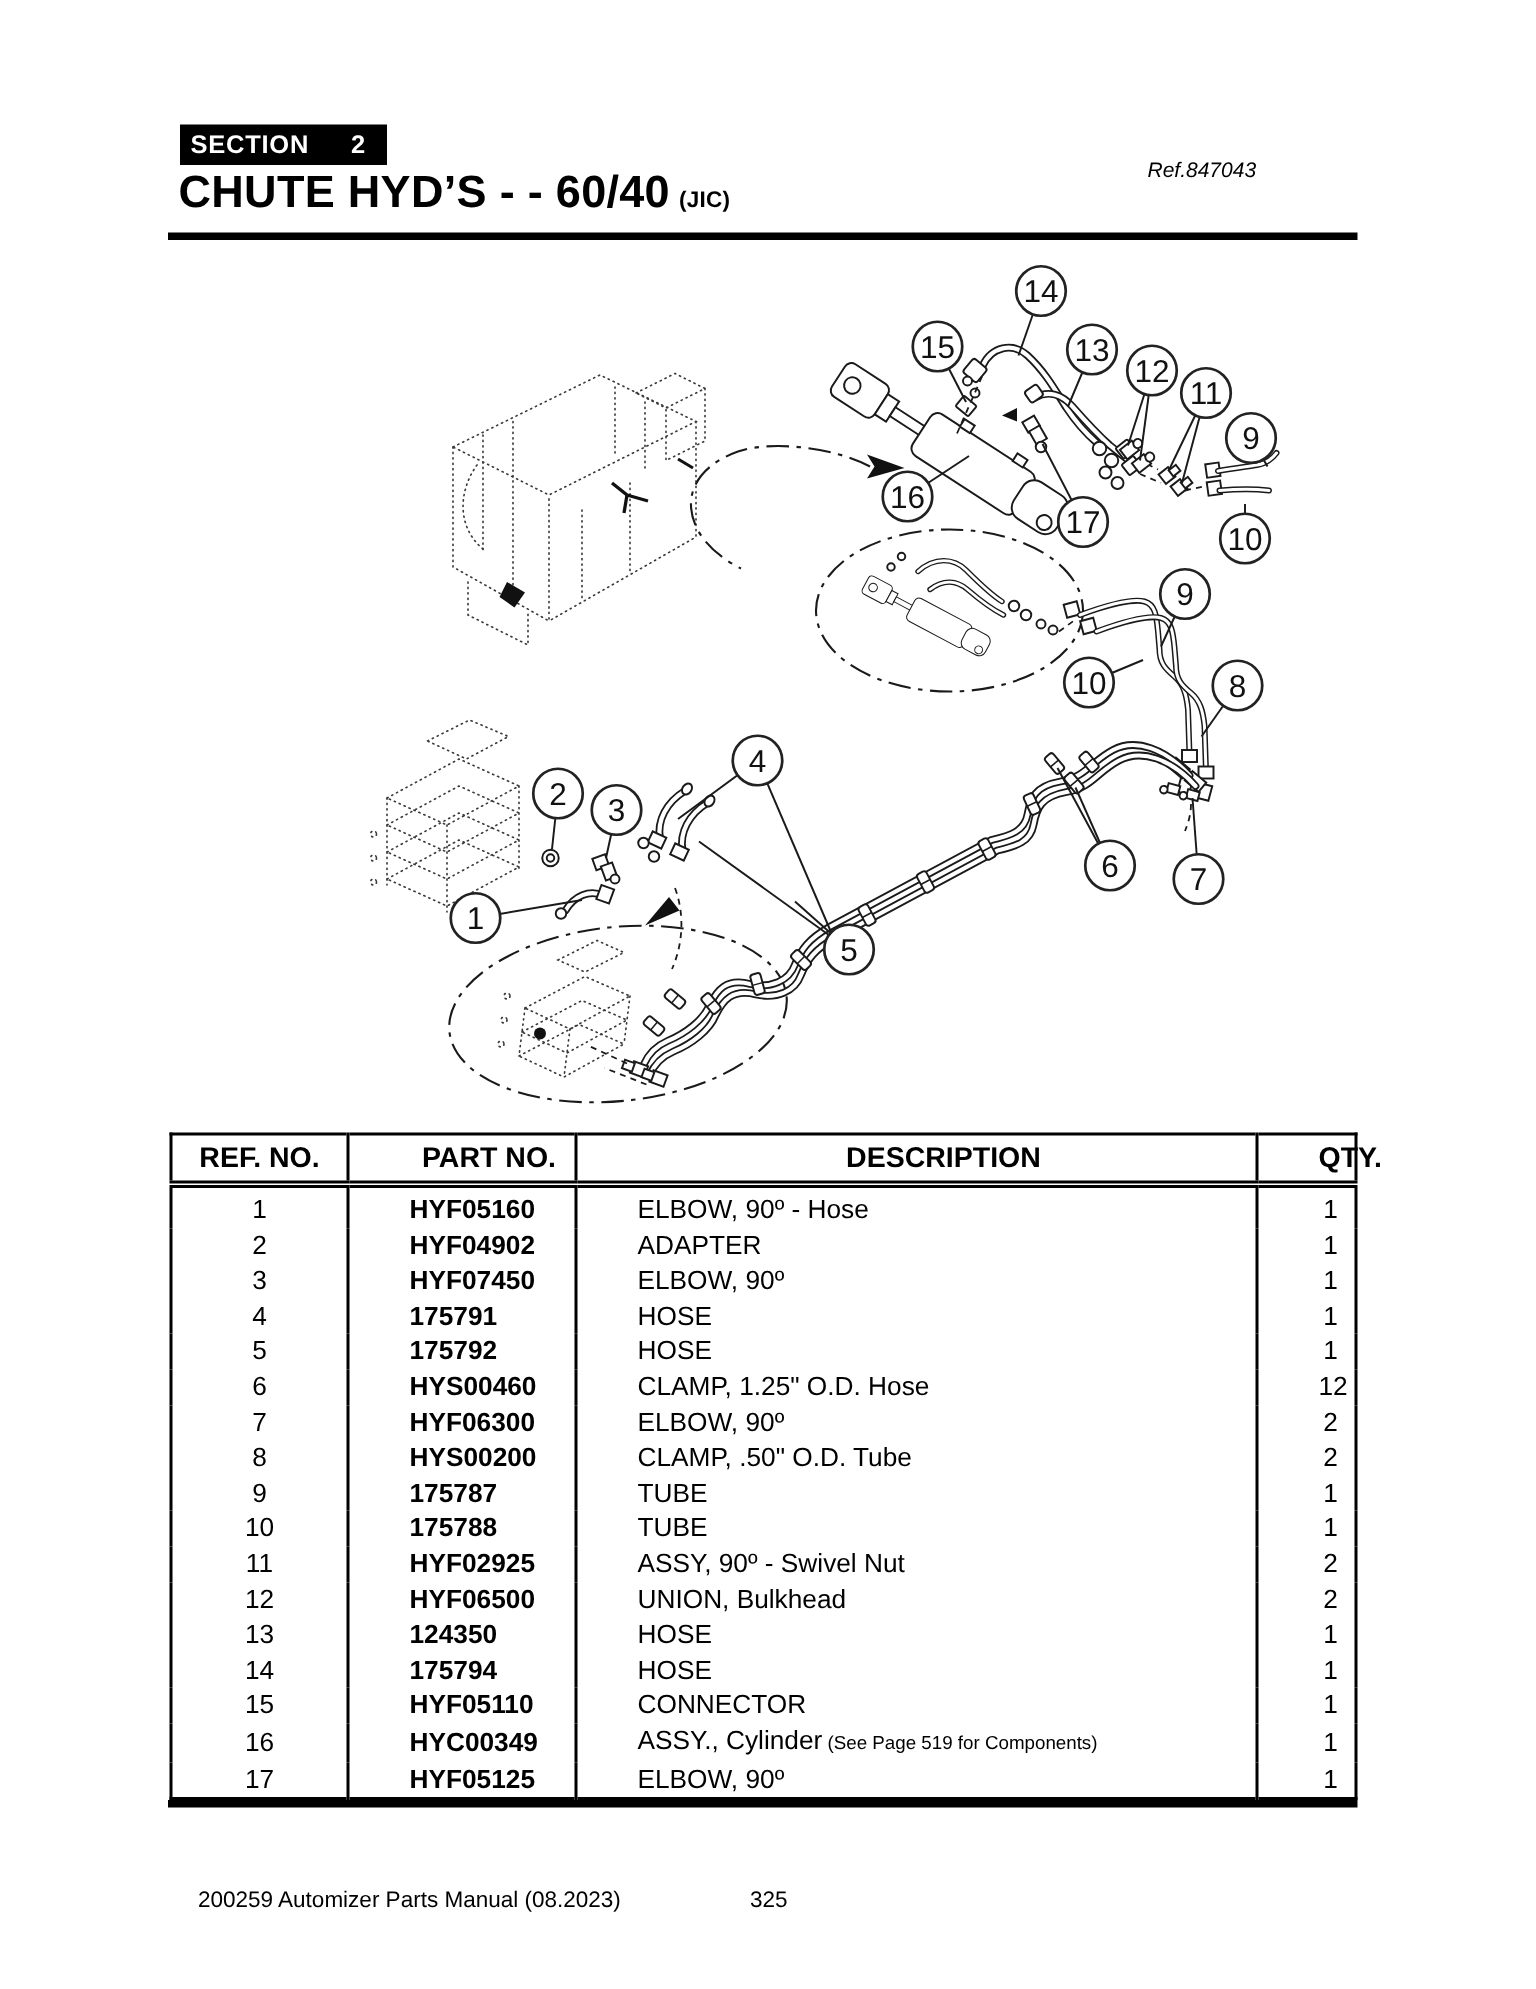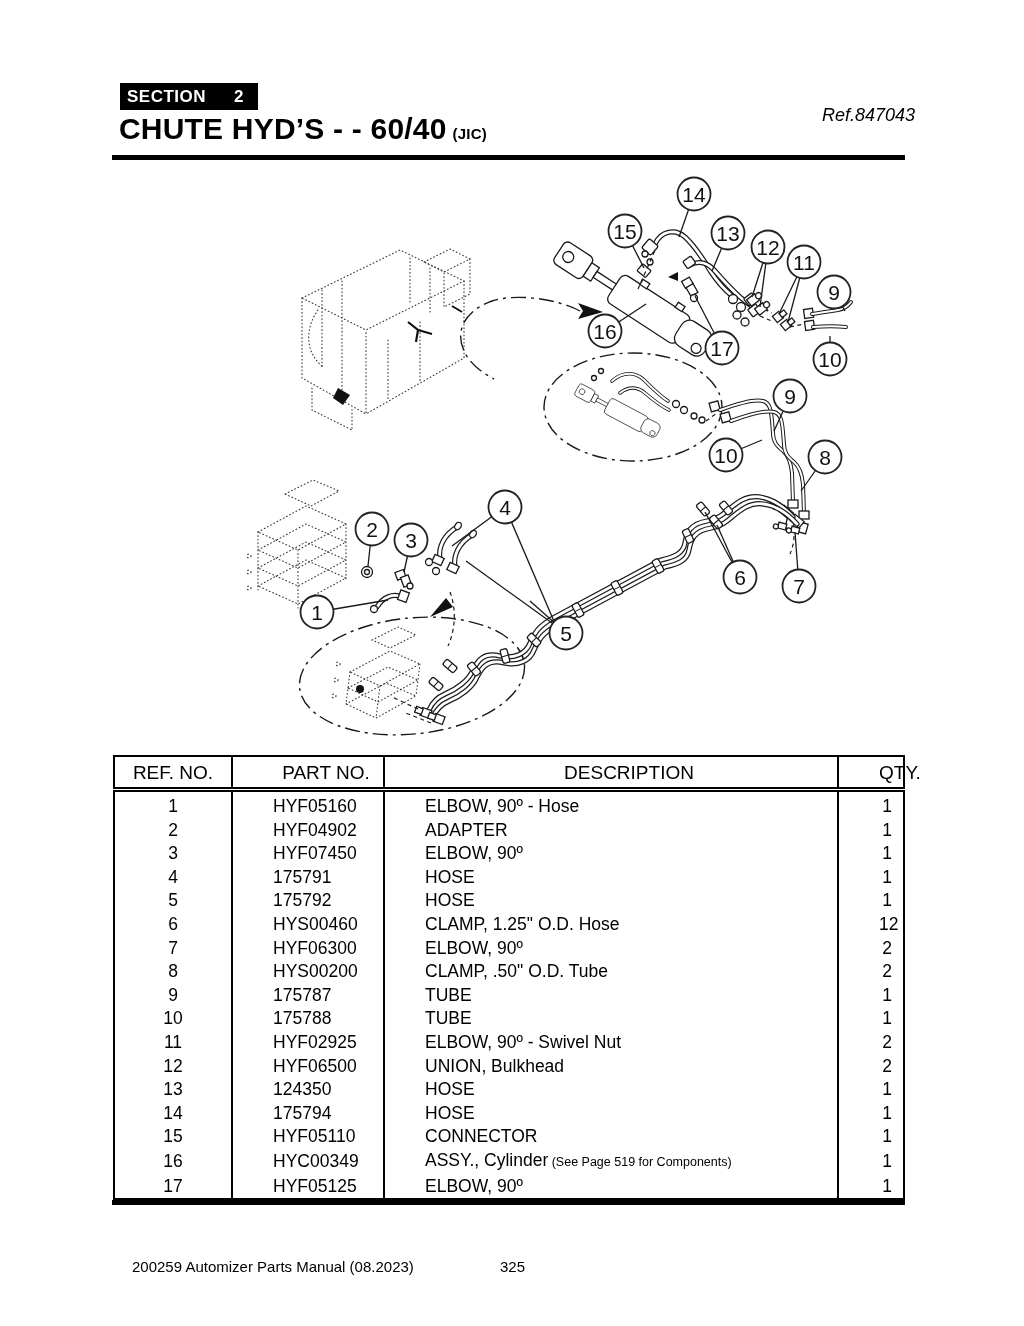--- a/index.html
+++ b/index.html
@@ -10,21 +10,21 @@
   }
   
   .section-box {
     position:absolute; left:120px; top:83px; background:#000; color:#fff;
     font-weight:bold; font-size:17px; line-height:19px; padding:4px 14px 4px 7px;
     display:flex; gap:28px; letter-spacing:.5px;
   }
   .title { position:absolute; left:119px; top:109px; font-size:30px; font-weight:bold;
            letter-spacing:.2px; white-space:nowrap; line-height:40px;}
   .title .suffix { font-size:15px; font-weight:bold; margin-left:6px;margin-top:16px; }
-  .ref-code { position:absolute; left:822px; top:105px; font-style:italic; font-size:18px; }
+  .ref-code { position:absolute; left:765px; top:105px; font-style:italic; font-size:14px; }
   .rule { position:absolute; left:112px; width:793px; height:5px; background:#000; }
   .rule-top { top:155px; }
   .rule-bottom { top:1200px; }
   
   svg.diagram { position:absolute; left:0; top:165px; }
   .sk   { fill:none; stroke:#3a3a3a; stroke-width:1.1; stroke-dasharray:.8 2.8; stroke-linecap:round; }
   .lnt  { stroke:#1a1a1a; stroke-width:1; }
   .dash2{ fill:none; stroke:#1a1a1a; stroke-width:1.2; stroke-dasharray:4 3.5; }
   .dashdot { fill:none; stroke:#1a1a1a; stroke-width:1.4; stroke-dasharray:15 5 3 5; }
   .fit  { fill:#fff; stroke:#1a1a1a; stroke-width:1.3; }
@@ -37,30 +37,30 @@
   .callout-circle { fill:#fff; stroke:#222; stroke-width:1.8; }
   .callout-text { font-family:"Liberation Sans",sans-serif; font-size:21px; fill:#111;
                   text-anchor:middle; }
   .leader { stroke:#1a1a1a; stroke-width:1.3; fill:none; }
   
   table.parts {
     position:absolute; left:113px; top:755px; width:790px;
     border-collapse:collapse; border:2.5px solid #000; table-layout:fixed;
   }
   table.parts th {
-    font-size:19px; font-weight:normal; padding:5px 4px 3px; text-align:center;
+    font-size:19px; font-weight:bold; padding:5px 4px 3px; text-align:center;
     border-bottom:5px double #000;
   }
   table.parts td {
     font-size:17.5px; height:23.6px; line-height:23.6px; padding:0 8px;
     white-space:nowrap; overflow:hidden;
   }
   table.parts th + th, table.parts td + td { border-left:2px solid #000;padding-left:40px; }
   td.c-ref, td.c-qty { text-align:center; padding:0 2px; }
-  td.c-part { padding-left:12px; }
+  td.c-part { padding-left:12px;font-weight:bold; }
   tbody tr:first-child td { padding-top:3px; }
   .desc-note { font-size:12.5px; }
   
   .footer-left { position:absolute; left:120px; top:1258px; font-size:15px;margin-left:12px; }
   .footer-page { position:absolute; left:500px; top:1258px; font-size:15px; }
 </style>
 </head>
 <body>
 
 <div class="page">
@@ -535,21 +535,21 @@
         </tr>
         <tr>
           <td class="c-ref">10</td>
           <td class="c-part">175788</td>
           <td class="c-desc">TUBE</td>
           <td class="c-qty">1</td>
         </tr>
         <tr>
           <td class="c-ref">11</td>
           <td class="c-part">HYF02925</td>
-          <td class="c-desc">ELBOW, 90º - Swivel Nut</td>
+          <td class="c-desc">ASSY, 90º - Swivel Nut</td>
           <td class="c-qty">2</td>
         </tr>
         <tr>
           <td class="c-ref">12</td>
           <td class="c-part">HYF06500</td>
           <td class="c-desc">UNION, Bulkhead</td>
           <td class="c-qty">2</td>
         </tr>
         <tr>
           <td class="c-ref">13</td>

